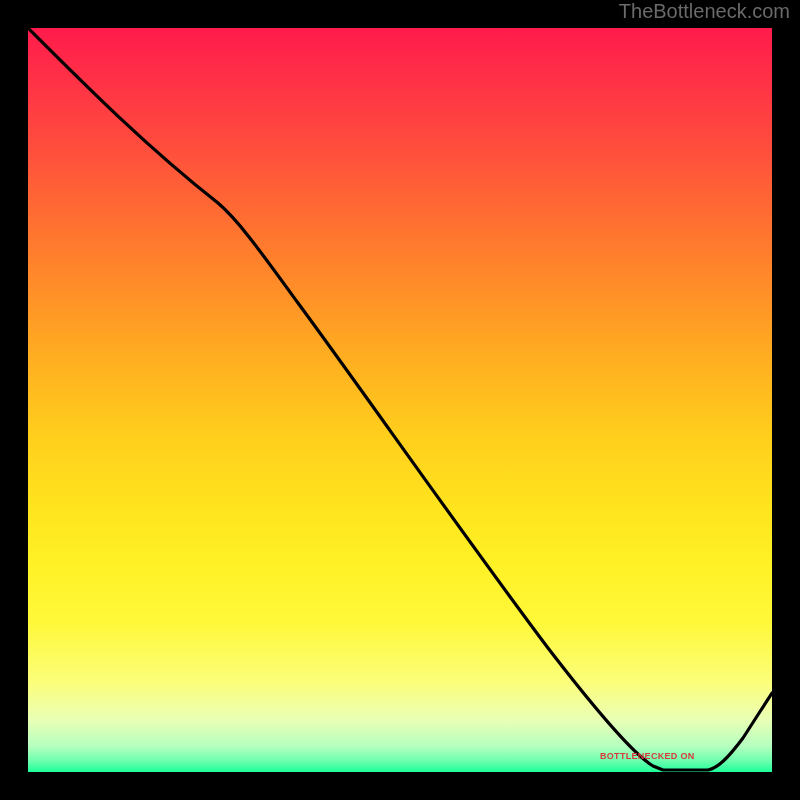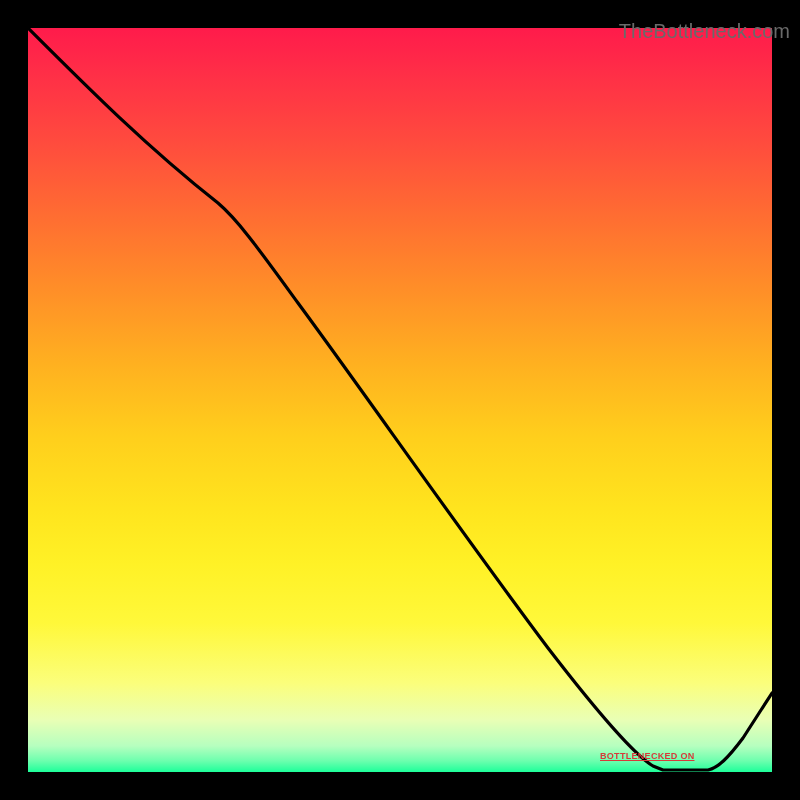--- a/index.html
+++ b/index.html
@@ -1,19 +1,19 @@
 <!DOCTYPE html>
 <html><head>
 <meta charset="utf-8">
 <style>
   * { margin: 0; padding: 0; box-sizing: border-box; }
   body { width: 800px; height: 800px; background: #000; position: relative; font-family: Arial, sans-serif; }
   .watermark {
     position: absolute;
-    top: 20px;
+    top: 0;
     right: 10px;
     color: #6a6a6a;
     font-size: 20px;
     font-weight: 500;
     z-index: 10;
   }
   .plot-area {
     position: absolute;
     left: 28px;
     top: 28px;
@@ -48,21 +48,20 @@
   .baseline-text {
     position: absolute;
     left: 600px;
     top: 751px;
     color: #d63a3a;
     font-size: 9px;
     font-weight: 700;
     letter-spacing: 0.3px;
     z-index: 3;
     white-space: nowrap;
-    text-decoration: underline;
   }
 </style>
 </head>
 <body>
 
 <div class="watermark">TheBottleneck.com</div>
 
 <div class="plot-area"></div>
 
 <svg class="curve" viewBox="0 0 744 744">

